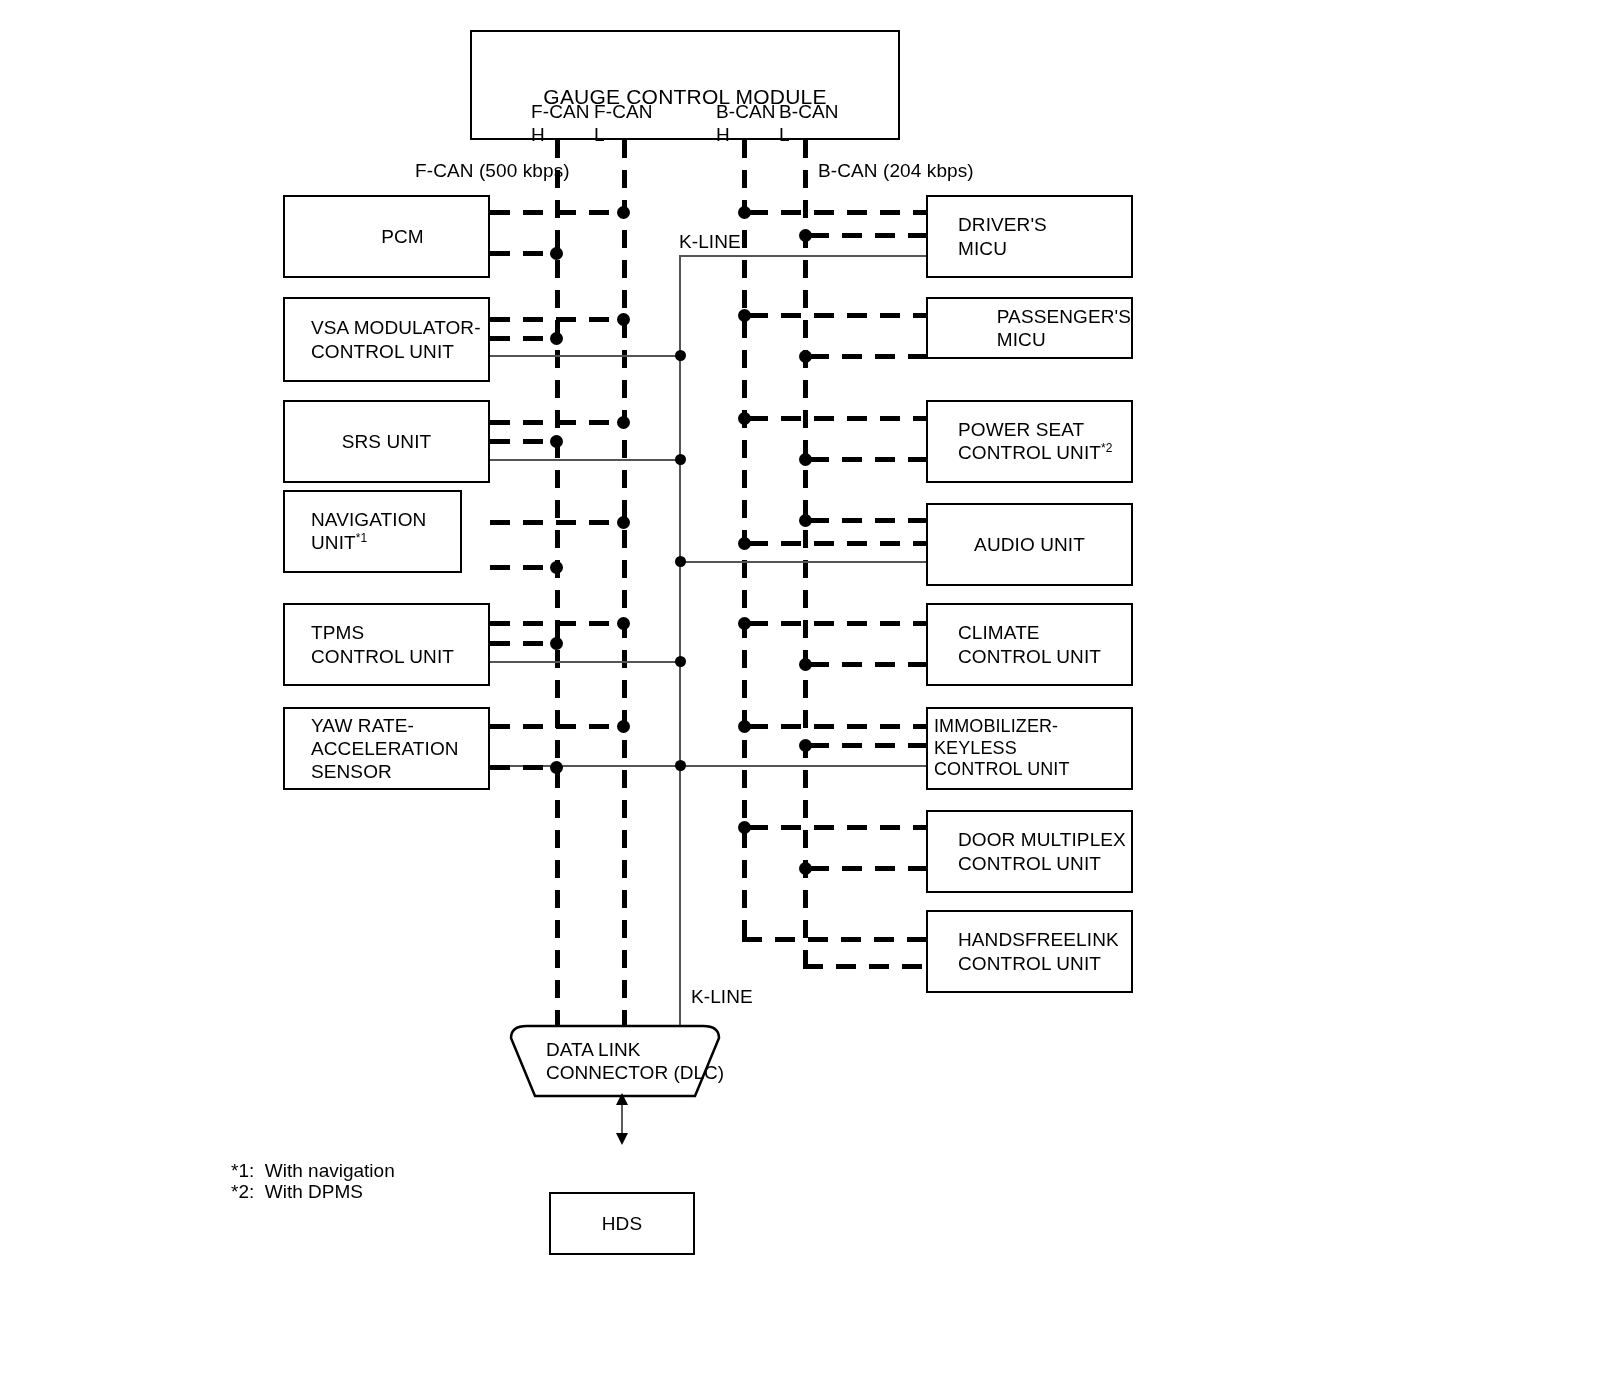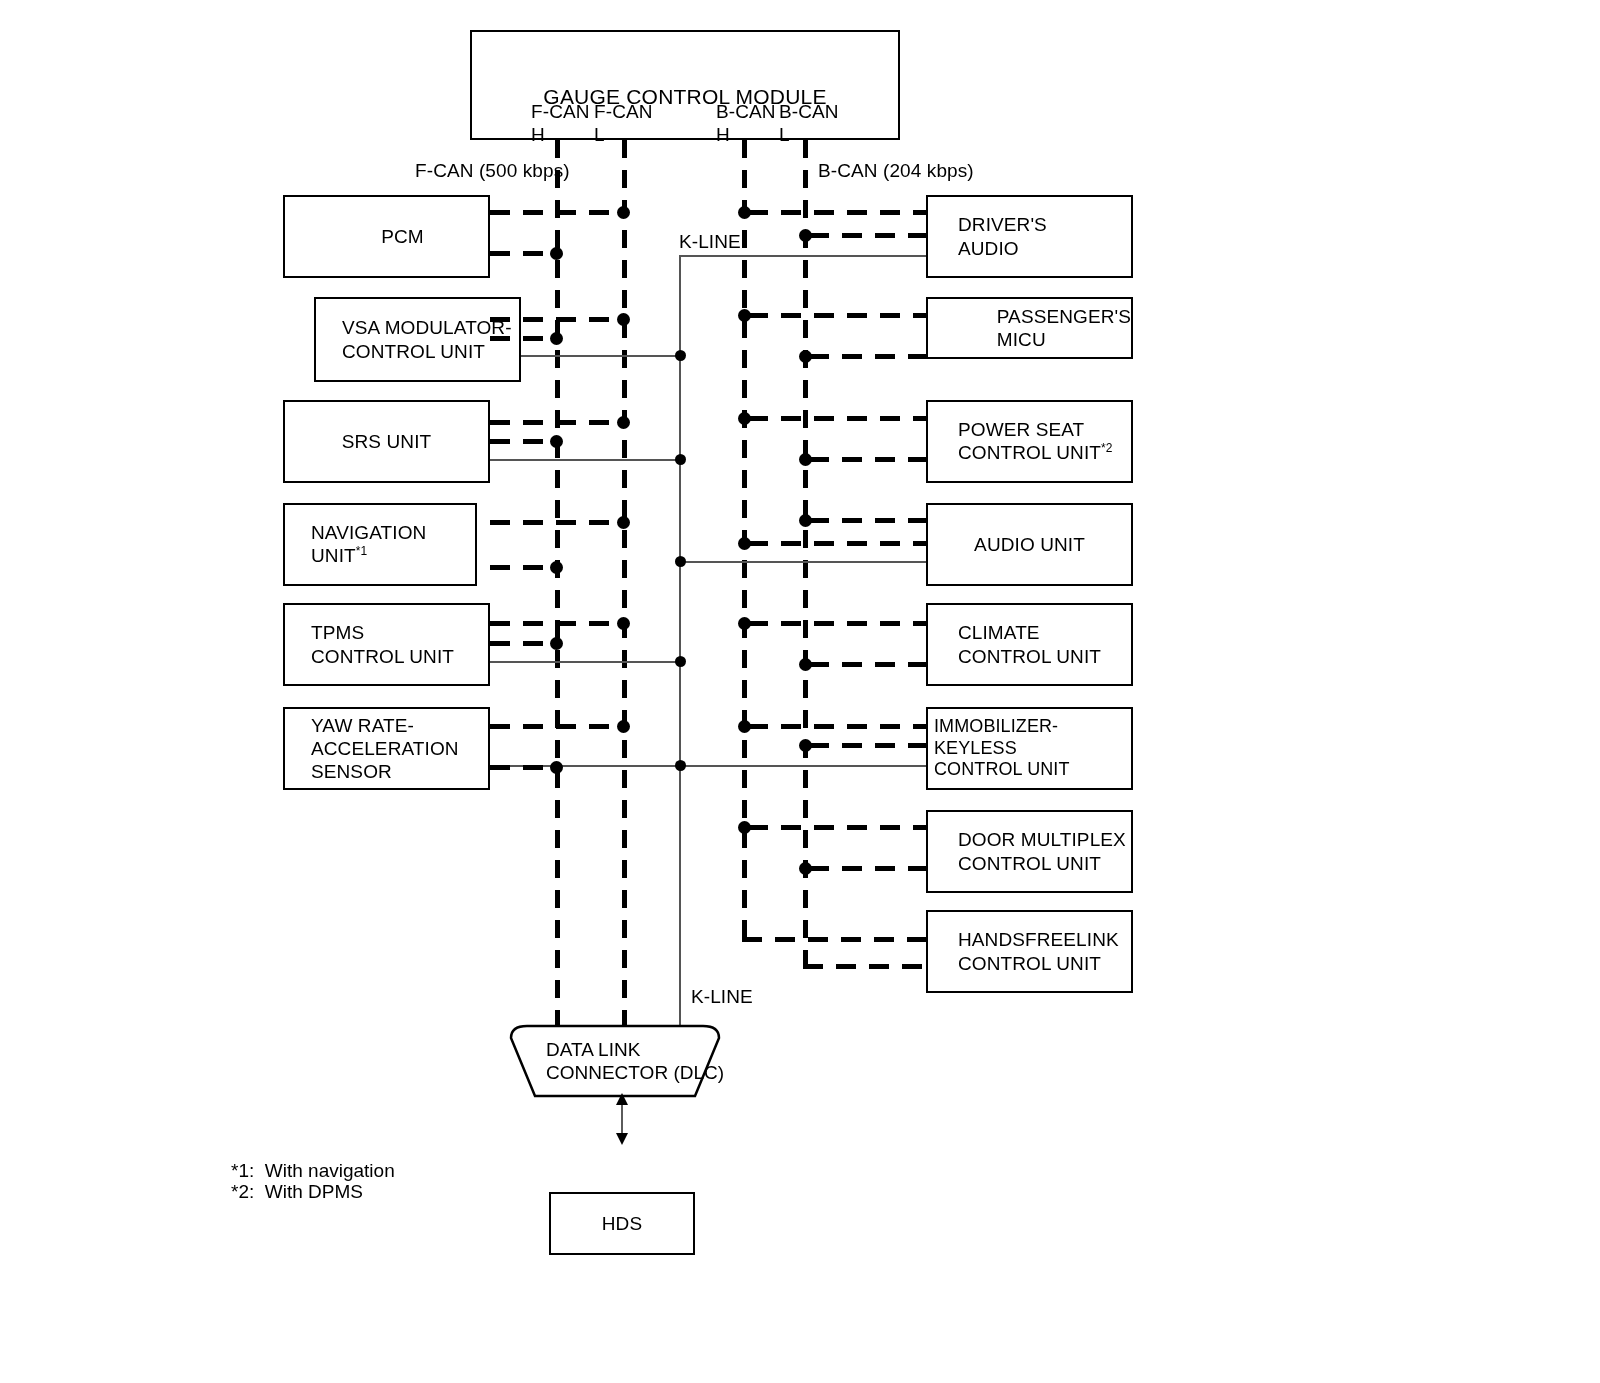--- a/index.html
+++ b/index.html
@@ -75,30 +75,30 @@
   <div class="kdot" style="left:675px;top:350px;"></div>
   <div class="kdot" style="left:675px;top:454px;"></div>
   <div class="kdot" style="left:675px;top:556px;"></div>
   <div class="kdot" style="left:675px;top:656px;"></div>
   <div class="kdot" style="left:675px;top:760px;"></div>
 
   <div class="box" style="left:283px;top:195px;width:207px;height:83px;padding-left:32px;">
     <span>PCM</span>
   </div>
 
-  <div class="box left-lbl" style="left:283px;top:297px;width:207px;height:85px;margin-left:31px;">
+  <div class="box left-lbl" style="left:283px;top:297px;width:207px;height:85px;">
     <span style="white-space:pre-line;">VSA MODULATOR-
 CONTROL UNIT</span>
   </div>
 
   <div class="box" style="left:283px;top:400px;width:207px;height:83px;">
     <span>SRS UNIT</span>
   </div>
 
-  <div class="box left-lbl" style="left:283px;top:503px;width:194px;height:83px;">
+  <div class="box left-lbl" style="left:283px;top:490px;width:179px;height:83px;">
     <span><span>NAVIGATION UNIT</span><span class="sup">*1</span></span>
   </div>
 
   <div class="box left-lbl" style="left:283px;top:603px;width:207px;height:83px;">
     <span style="white-space:pre-line;">TPMS
 CONTROL UNIT</span>
   </div>
 
   <div class="box left-lbl" style="left:283px;top:707px;width:207px;height:83px;">
     <span style="white-space:pre-line;">YAW RATE-
@@ -131,21 +131,21 @@
   <div class="hstub" style="left:490px;top:641px;width:71px;"></div>
   <div class="dot" style="left:550px;top:637px;"></div>
 
   <div class="hstub" style="left:490px;top:724px;width:138px;"></div>
   <div class="dot" style="left:617px;top:720px;"></div>
   <div class="hstub" style="left:490px;top:765px;width:71px;"></div>
   <div class="dot" style="left:550px;top:761px;"></div>
 
   <div class="box right-lbl" style="left:926px;top:195px;width:207px;height:83px;">
     <span style="white-space:pre-line;">DRIVER'S
-AUDIO</span>
+MICU</span>
   </div>
 
   <div class="box right-lbl" style="left:926px;top:297px;width:207px;height:62px;justify-content:flex-end;">
     <span style="white-space:pre-line;">PASSENGER'S
 MICU</span>
   </div>
 
   <div class="box right-lbl" style="left:926px;top:400px;width:207px;height:83px;">
     <span style="white-space:pre-line;"><span>POWER SEAT
 CONTROL UNIT</span><span class="sup">*2</span></span>

